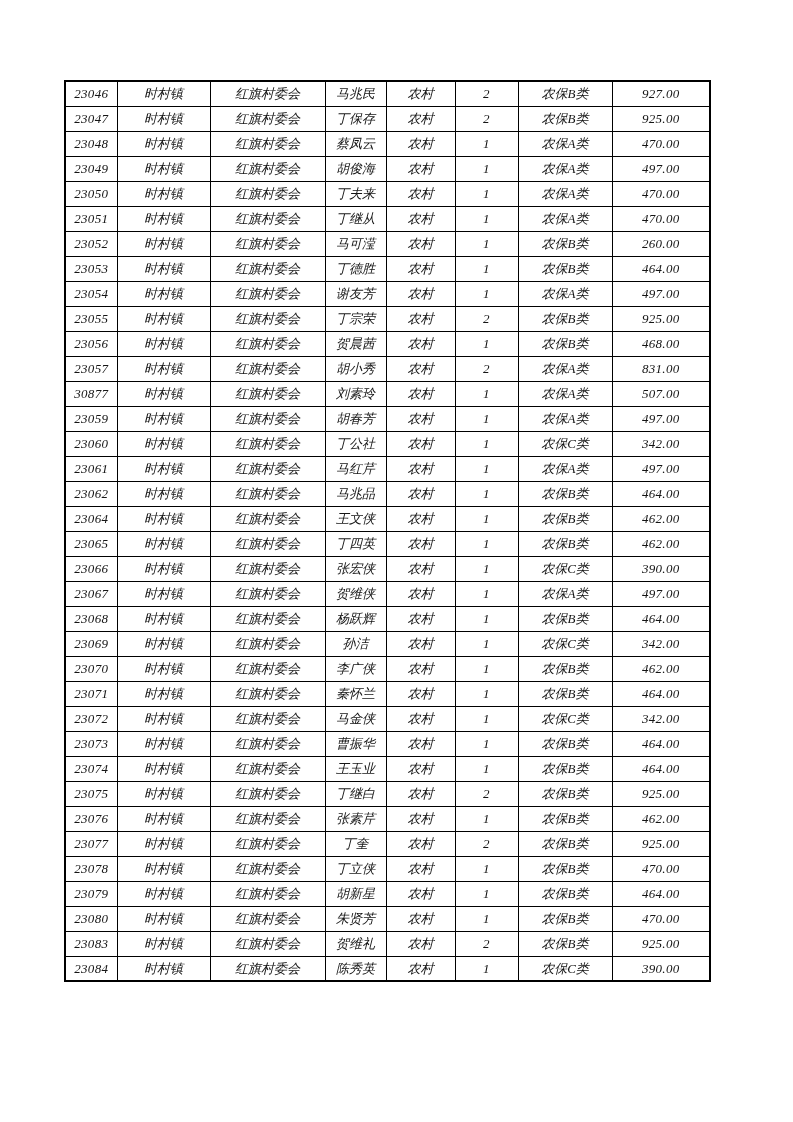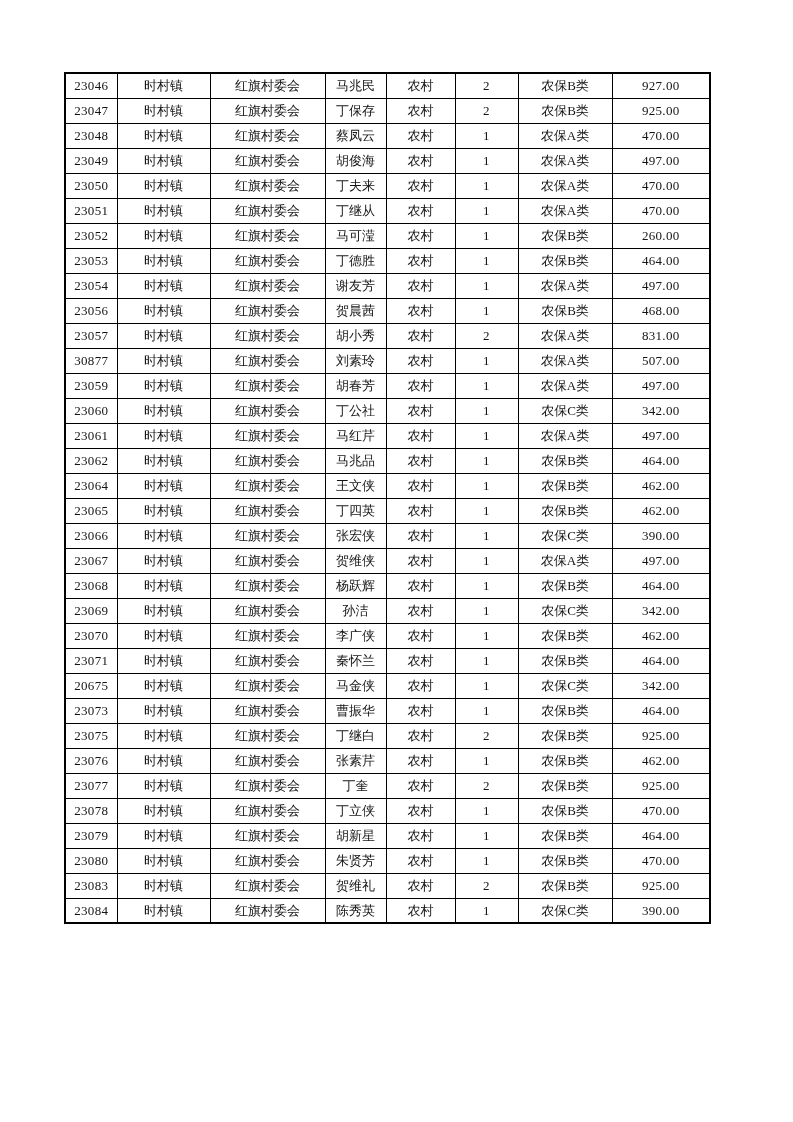--- a/index.html
+++ b/index.html
@@ -10,25 +10,26 @@
     height: 1122px;
     background: #ffffff;
     font-family: "Liberation Serif", "DejaVu Serif", serif;
     color: #141414;
     overflow: hidden;
     margin: 0 auto;
   }
   table.roster {
     position: absolute;
     left: 64px;
-    top: 72px;
+    top: 80px;
     width: 645px;
     border-collapse: collapse;
     table-layout: fixed;
     border: 2px solid #000;
+    font-style: italic;
   }
   table.roster td {
     border: 1.5px solid #000;
     height: 25px;
     padding: 0 2px;
     text-align: center;
     vertical-align: middle;
     font-size: 13px;
     line-height: 1;
     white-space: nowrap;
@@ -140,20 +141,30 @@
           <td class="col-id">23054</td>
           <td class="col-town">时村镇</td>
           <td class="col-village">红旗村委会</td>
           <td class="col-name">谢友芳</td>
           <td class="col-type">农村</td>
           <td class="col-count">1</td>
           <td class="col-category">农保A类</td>
           <td class="col-amount">497.00</td>
         </tr>
         <tr>
+          <td class="col-id">23055</td>
+          <td class="col-town">时村镇</td>
+          <td class="col-village">红旗村委会</td>
+          <td class="col-name">丁宗荣</td>
+          <td class="col-type">农村</td>
+          <td class="col-count">2</td>
+          <td class="col-category">农保B类</td>
+          <td class="col-amount">925.00</td>
+        </tr>
+        <tr>
           <td class="col-id">23056</td>
           <td class="col-town">时村镇</td>
           <td class="col-village">红旗村委会</td>
           <td class="col-name">贺晨茜</td>
           <td class="col-type">农村</td>
           <td class="col-count">1</td>
           <td class="col-category">农保B类</td>
           <td class="col-amount">468.00</td>
         </tr>
         <tr>
@@ -290,34 +301,44 @@
           <td class="col-id">23071</td>
           <td class="col-town">时村镇</td>
           <td class="col-village">红旗村委会</td>
           <td class="col-name">秦怀兰</td>
           <td class="col-type">农村</td>
           <td class="col-count">1</td>
           <td class="col-category">农保B类</td>
           <td class="col-amount">464.00</td>
         </tr>
         <tr>
-          <td class="col-id">20675</td>
+          <td class="col-id">23072</td>
           <td class="col-town">时村镇</td>
           <td class="col-village">红旗村委会</td>
           <td class="col-name">马金侠</td>
           <td class="col-type">农村</td>
           <td class="col-count">1</td>
           <td class="col-category">农保C类</td>
           <td class="col-amount">342.00</td>
         </tr>
         <tr>
           <td class="col-id">23073</td>
           <td class="col-town">时村镇</td>
           <td class="col-village">红旗村委会</td>
           <td class="col-name">曹振华</td>
+          <td class="col-type">农村</td>
+          <td class="col-count">1</td>
+          <td class="col-category">农保B类</td>
+          <td class="col-amount">464.00</td>
+        </tr>
+        <tr>
+          <td class="col-id">23074</td>
+          <td class="col-town">时村镇</td>
+          <td class="col-village">红旗村委会</td>
+          <td class="col-name">王玉业</td>
           <td class="col-type">农村</td>
           <td class="col-count">1</td>
           <td class="col-category">农保B类</td>
           <td class="col-amount">464.00</td>
         </tr>
         <tr>
           <td class="col-id">23075</td>
           <td class="col-town">时村镇</td>
           <td class="col-village">红旗村委会</td>
           <td class="col-name">丁继白</td>

